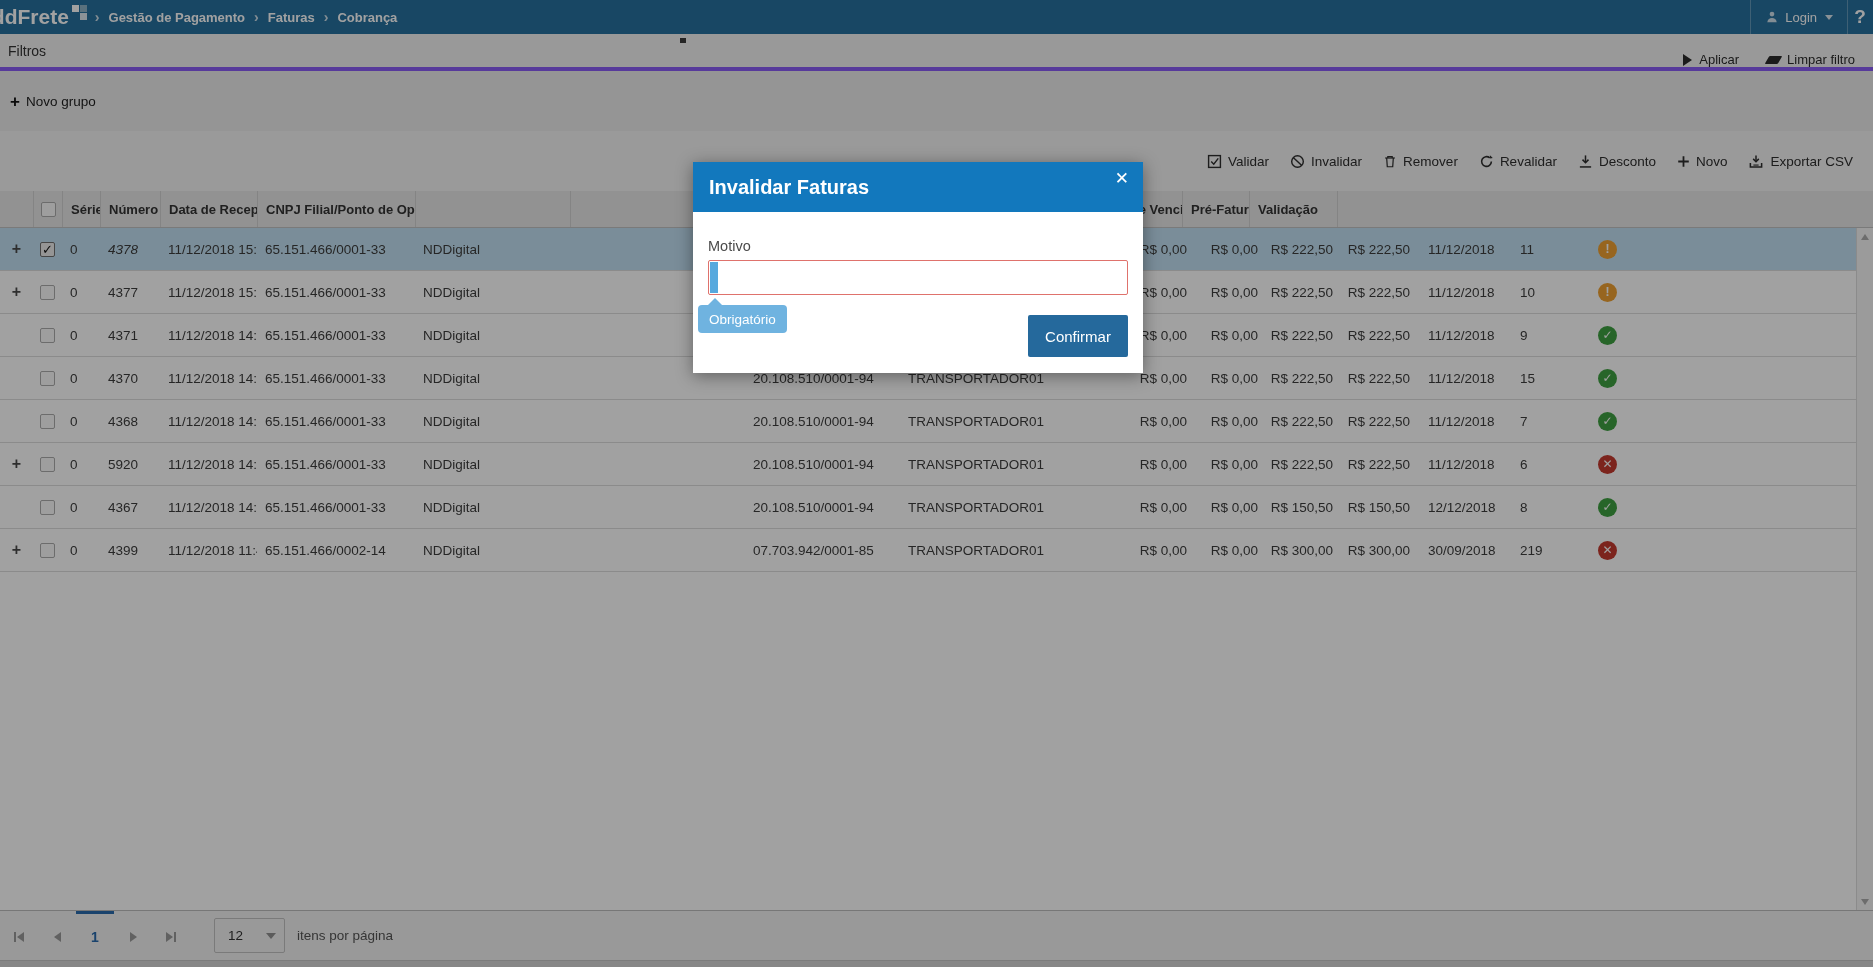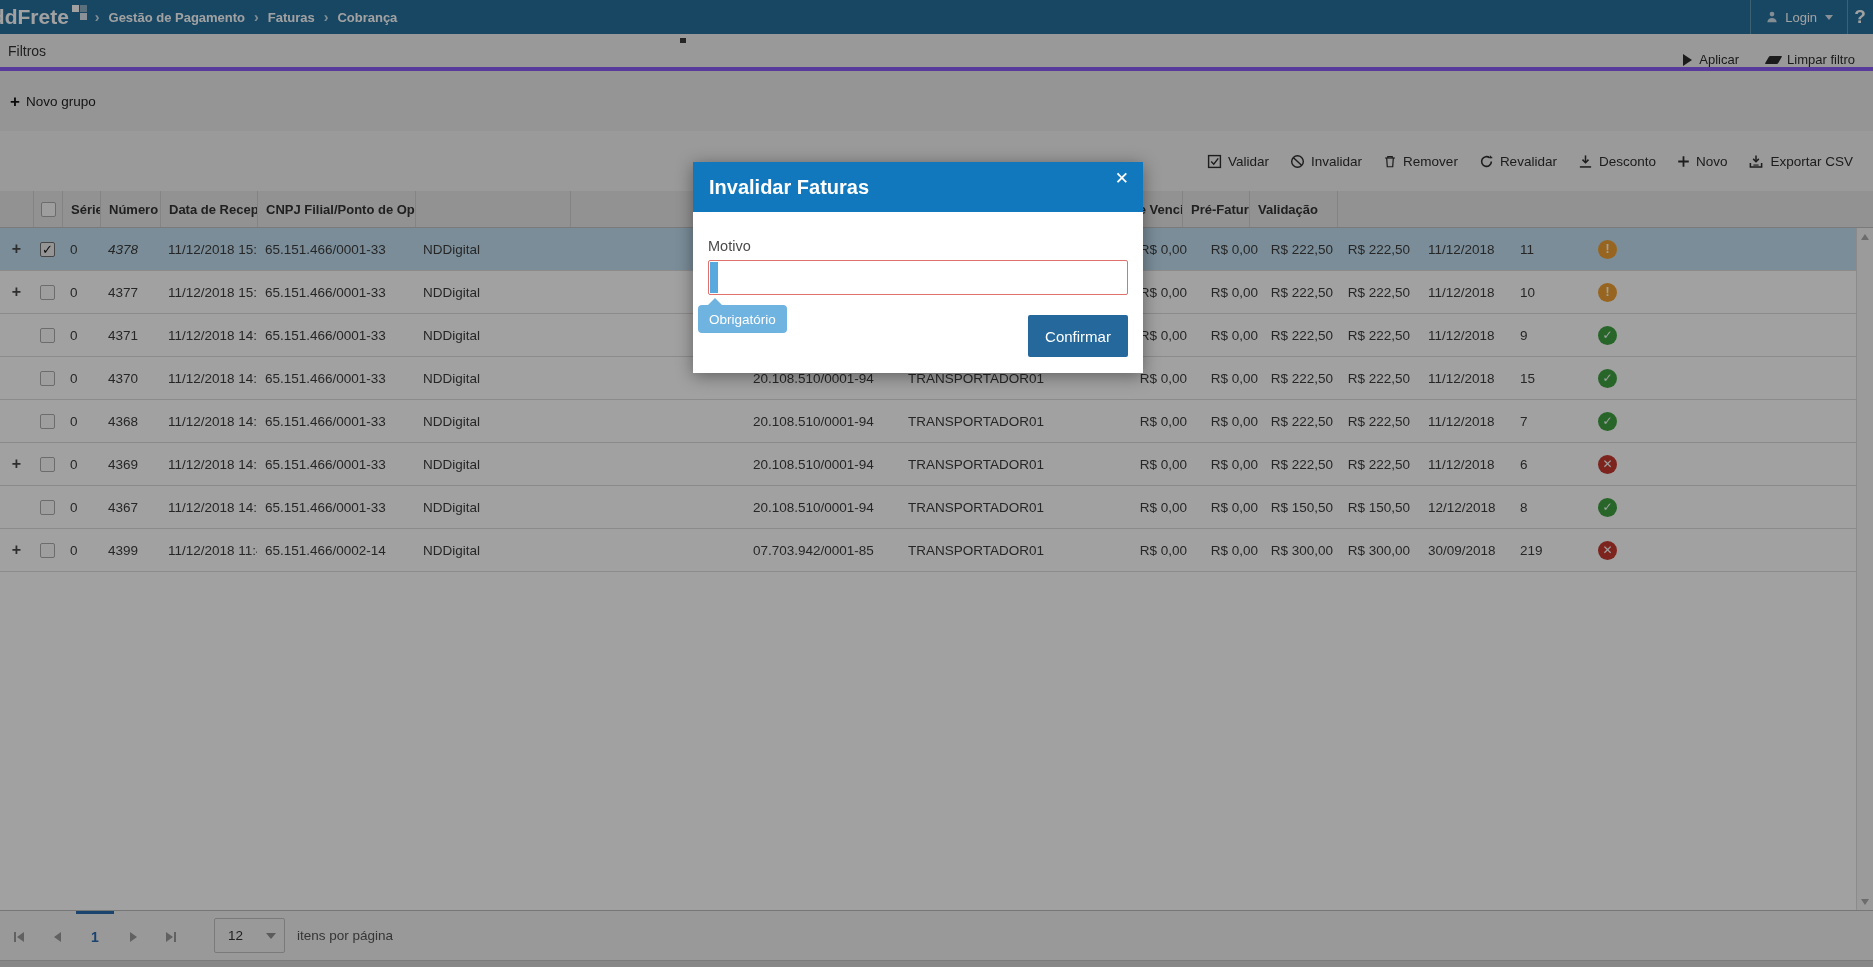--- a/index.html
+++ b/index.html
@@ -400,21 +400,21 @@
           <div class="g-cell" style="width: auto; flex: 1 1 auto;"></div>
         </div>
         <div class="g-row">
           <div class="g-cell center" style="width: 33px;">
             <span class="expand-glyph">+</span>
           </div>
           <div class="g-cell center" style="width: 29px;">
             <span class="cbx"></span>
           </div>
           <div class="g-cell" style="width: 38px;">0</div>
-          <div class="g-cell" style="width: 60px;">4369</div>
+          <div class="g-cell" style="width: 60px;">5920</div>
           <div class="g-cell" style="width: 97px;">11/12/2018 14:49</div>
           <div class="g-cell" style="width: 158px;">65.151.466/0001-33</div>
           <div class="g-cell" style="width: 330px;">NDDigital</div>
           <div class="g-cell" style="width: 155px;">20.108.510/0001-94</div>
           <div class="g-cell" style="width: 200px;">TRANSPORTADOR01</div>
           <div class="g-cell right" style="width: 97px;">R$ 0,00</div>
           <div class="g-cell right" style="width: 71px;">R$ 0,00</div>
           <div class="g-cell right" style="width: 75px;">R$ 222,50</div>
           <div class="g-cell right" style="width: 77px;">R$ 222,50</div>
           <div class="g-cell" style="width: 92px;">11/12/2018</div>

